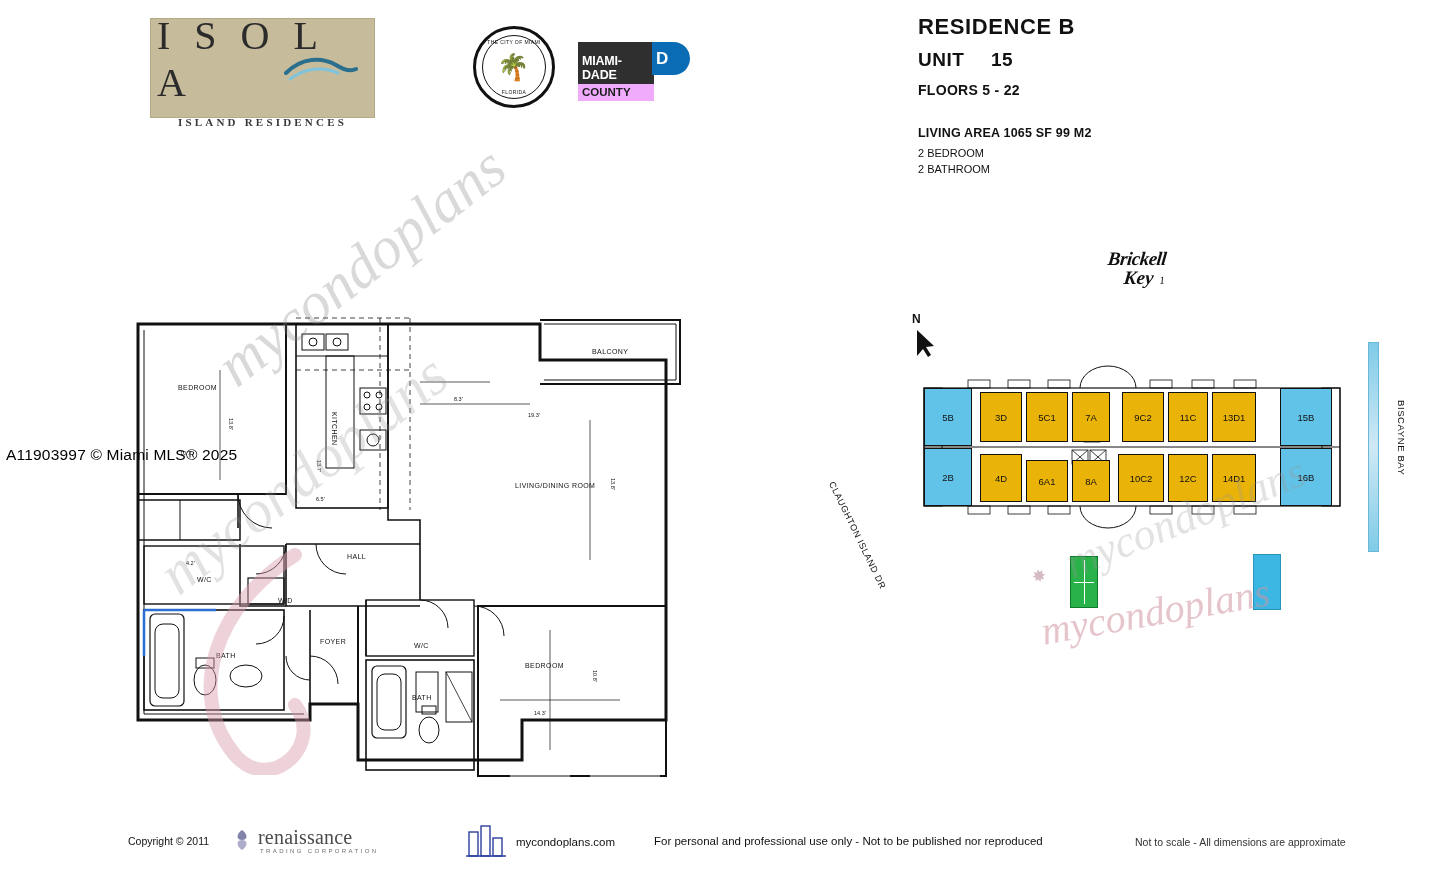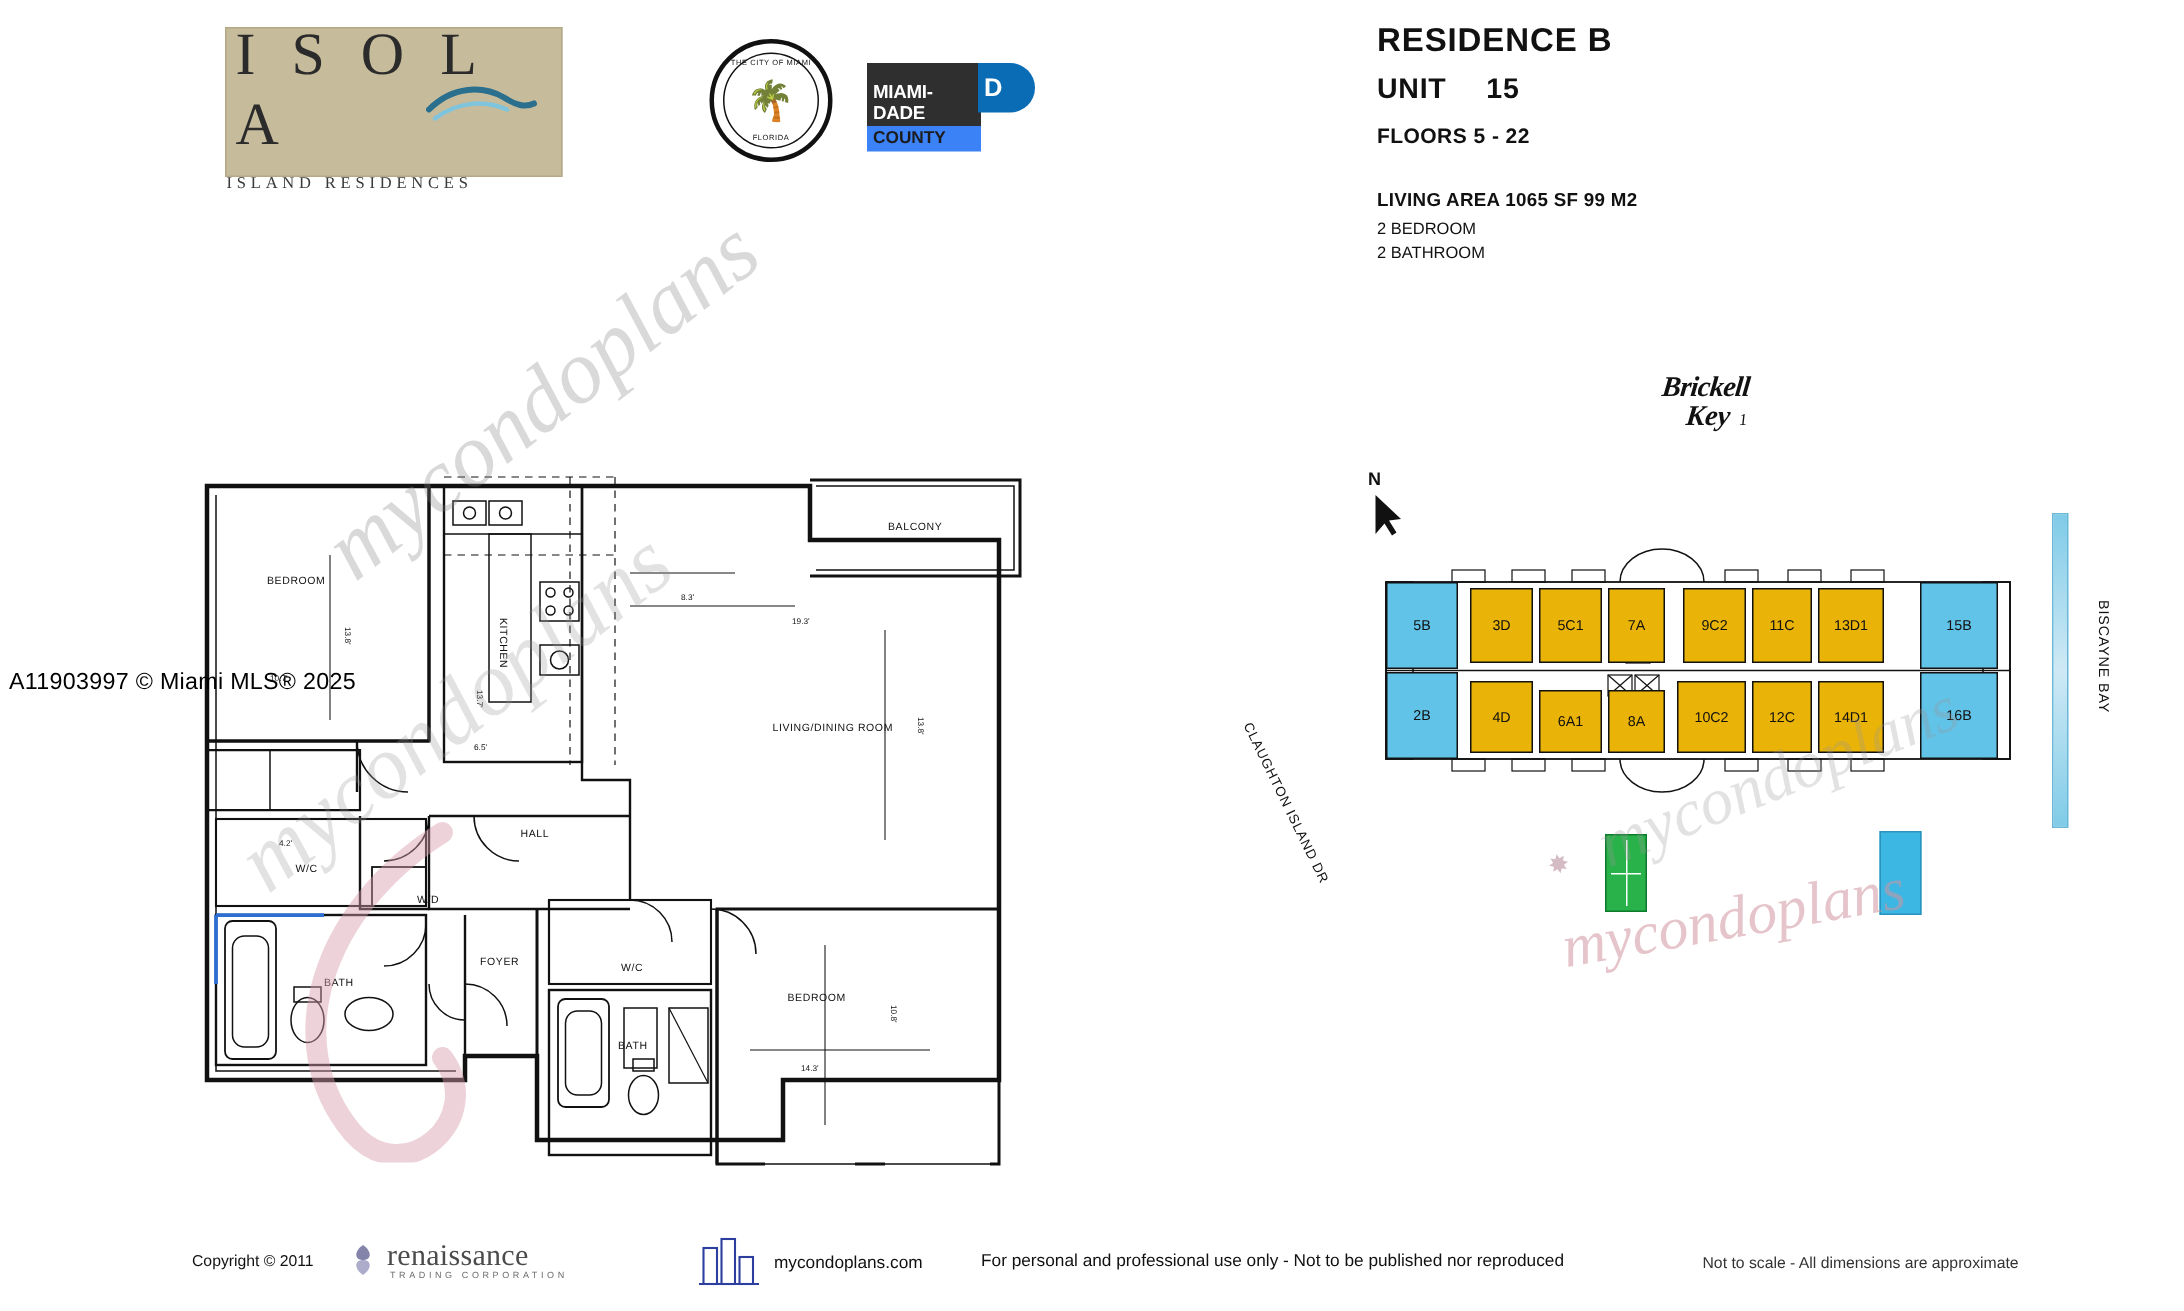--- a/index.html
+++ b/index.html
@@ -10,30 +10,30 @@
     font-family: "Liberation Sans", sans-serif;
     color: #111;
     overflow: hidden;
   }
   .page { position: relative; width: 1456px; height: 874px; background: #fff; }
 
   
   .isola-logo {
     position: absolute; left: 150px; top: 18px; width: 225px; height: 100px;
     background: #c6bb9b; border: 1px solid #b5a886;
-    display: flex; flex-direction: column; justify-content: center;
+    display: flex; flex-direction: column; align-items: center; justify-content: center;
   }
   .isola-word {
     font-family: "Liberation Serif", serif;
     font-size: 40px; letter-spacing: 7px; color: #2b2b2b; font-weight: 400;
     margin-top: 4px; margin-left: 6px;
   }
   .isola-sub {
     font-family: "Liberation Serif", serif;
-    font-size: 11px; letter-spacing: 3.2px; color: #3a3a3a; margin-top: 10px;
+    font-size: 11px; letter-spacing: 3.2px; color: #3a3a3a; margin-top: 10px; font-weight: bold;
   }
   .isola-swoosh {
     position: absolute; right: 16px; top: 34px; width: 74px; height: 30px;
     overflow: hidden;
   }
 
   .city-seal {
     position: absolute; left: 473px; top: 26px; width: 82px; height: 82px;
     border-radius: 50%; background: #fff; border: 3px solid #111;
     display: flex; align-items: center; justify-content: center;
@@ -50,21 +50,21 @@
   .city-seal .topt { top: 3px; }
   .city-seal .bott { bottom: 3px; }
 
   .md-logo { position: absolute; left: 578px; top: 42px; width: 112px; height: 48px; }
   .md-logo .txt { position: absolute; left: 0; top: 0; width: 76px; }
   .md-logo .l1 {
     background: #2f2f2f; color: #fff; font-size: 12.5px; font-weight: bold;
     letter-spacing: -.2px; padding: 12px 3px 2px 4px; line-height: 14px;
   }
   .md-logo .l2 {
-    background: #3b82f6; color: #1c1c1c; font-size: 11.5px; font-weight: bold;
+    background: #f0abfc; color: #1c1c1c; font-size: 11.5px; font-weight: bold;
     padding: 2px 3px 2px 4px; line-height: 13px;
   }
   .md-logo .dshape {
     position: absolute; left: 74px; top: 0; width: 38px; height: 33px;
     background: #0a6cb4; border-radius: 0 17px 17px 0;
     color: #fff; font-weight: bold; font-size: 17px;
     display: flex; align-items: center; justify-content: flex-start; padding-left: 4px;
   }
 
   .hdr { position: absolute; left: 918px; top: 14px; }

